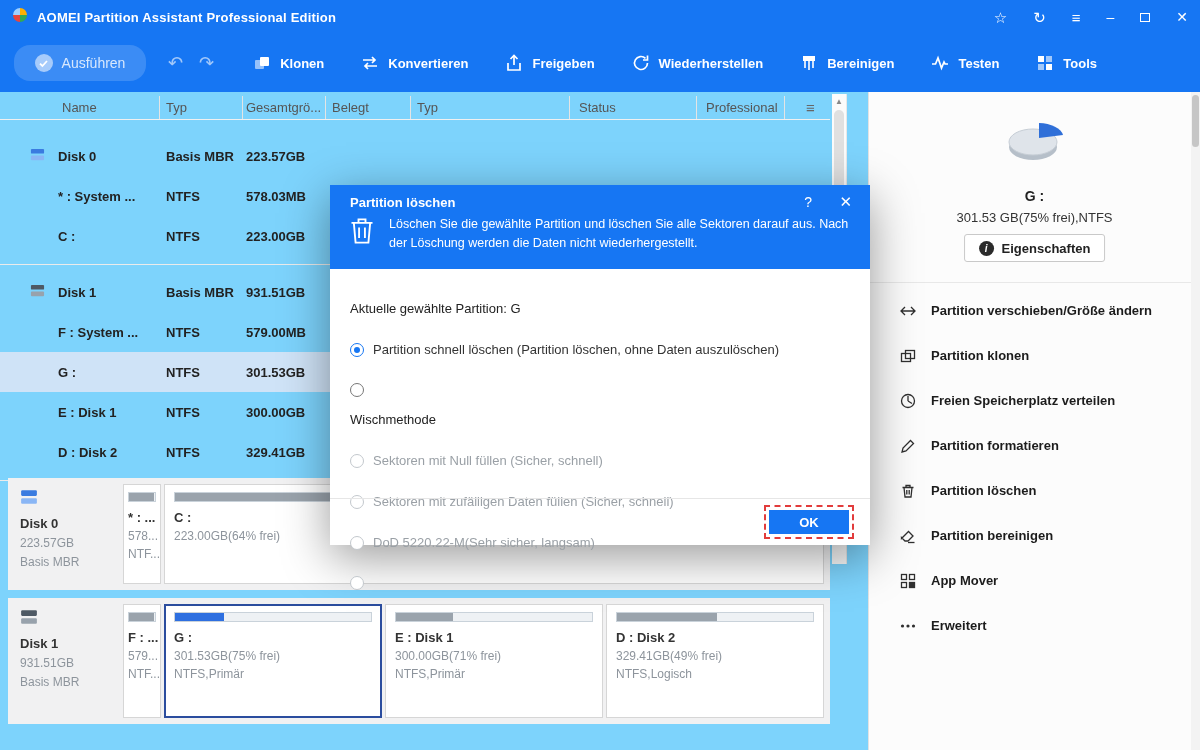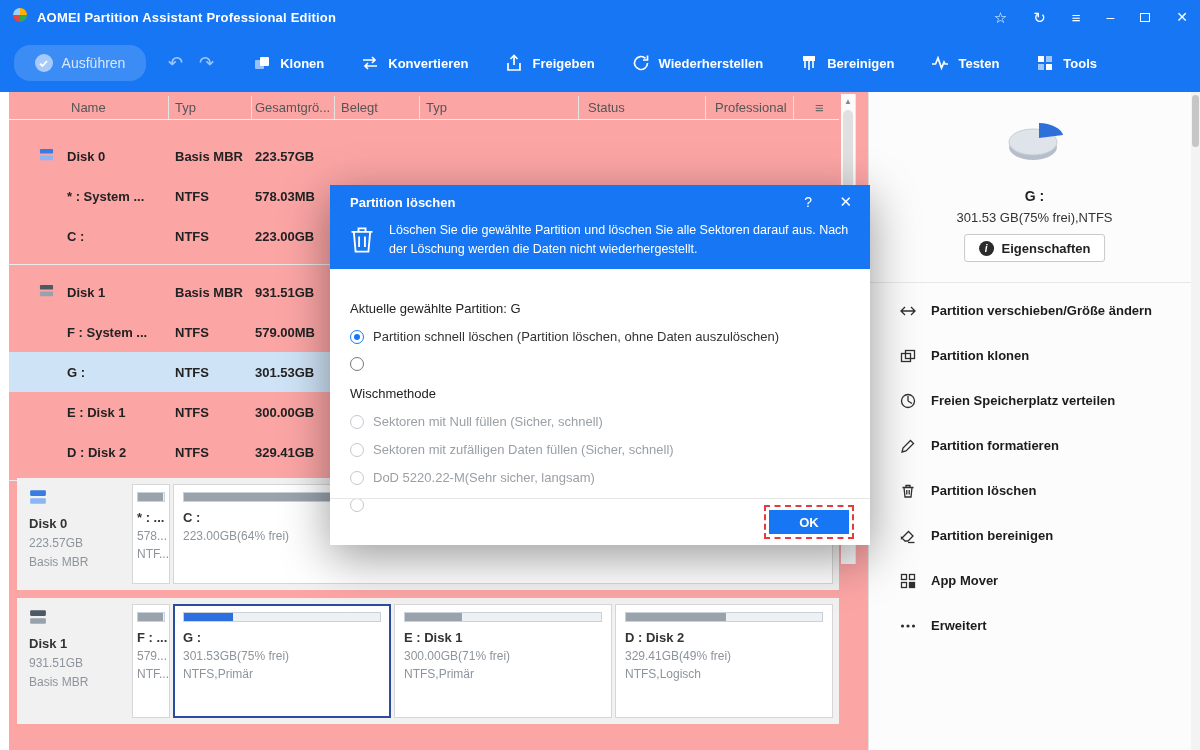--- a/index.html
+++ b/index.html
@@ -17,21 +17,21 @@
   
   .toolbar{position:absolute;top:34px;left:0;right:0;height:58px;background:#1676f3;display:flex;align-items:center;padding:0 14px;z-index:5}
   .exec-btn{width:132px;height:36px;border-radius:16px;background:rgba(255,255,255,.16);display:flex;align-items:center;justify-content:center;gap:9px;color:rgba(255,255,255,.8);font-size:14px;cursor:default}
   .exec-check{width:18px;height:18px;border-radius:50%;background:rgba(255,255,255,.55);display:flex;align-items:center;justify-content:center}
   .undo-redo{display:flex;gap:16px;margin-left:22px;color:rgba(255,255,255,.6);font-size:18px}
   .tool-items{display:flex;margin-left:38px;gap:36px}
   .tool-item{display:flex;align-items:center;gap:8px;color:#fff;font-size:13px;font-weight:bold;cursor:pointer}
   .tool-item svg{display:block}
 
   
-  .main{position:absolute;top:92px;left:9px;width:868px;bottom:0;background:#fca5a5}
+  .main{position:absolute;top:92px;left:0;width:868px;bottom:0;background:#7dd3fc}
   .grid-header{position:absolute;top:4px;left:0;width:830px;height:24px;display:flex;font-size:13px;color:#555;border-bottom:1px solid #f0f0f0}
   .gh-cell{border-right:1px solid #e4e4e4;display:flex;align-items:center;padding-left:6px;overflow:hidden;white-space:nowrap}
   .gh-name{width:160px;padding-left:62px}
   .gh-typ{width:83px}
   .gh-total{width:83px;padding-left:3px}
   .gh-belegt{width:85px}
   .gh-typ2{width:159px}
   .gh-status{width:127px;padding-left:9px}
   .gh-ausr{width:88px;padding-left:9px}
   .gh-ico{width:45px;border-right:none;justify-content:center;color:#666;font-size:15px;cursor:pointer}
@@ -79,25 +79,25 @@
   .menu-item{height:45px;display:flex;align-items:center;gap:14px;padding-left:30px;font-size:13px;font-weight:bold;color:#1c1c1c;cursor:pointer}
   .mi-icon{width:18px;height:18px;display:flex;align-items:center;justify-content:center}
   .side-thumb{position:absolute;right:1px;top:3px;width:7px;height:55px;background:#c6c6c6;border-radius:4px;cursor:pointer}
 
   
   .overlay-dialog{position:absolute;left:330px;top:185px;width:540px;height:360px;background:#fff;box-shadow:0 12px 45px rgba(0,0,0,.4);z-index:20}
   .dlg-head{background:#1676f3;height:84px;color:#fff;position:relative}
   .dlg-title{position:absolute;left:20px;top:10px;font-size:13px;font-weight:bold}
   .dlg-help{position:absolute;right:58px;top:9px;font-size:14px;cursor:pointer}
   .dlg-close{position:absolute;right:18px;top:8px;font-size:15px;cursor:pointer}
-  .dlg-info{position:absolute;left:18px;top:36px;right:16px;display:flex;gap:13px;align-items:flex-end}
+  .dlg-info{position:absolute;left:18px;top:30px;right:16px;display:flex;gap:13px;align-items:flex-start}
   .dlg-info .txt{font-size:12.5px;line-height:1.55}
   .dlg-body{padding:20px 20px 0;position:relative}
   .cur{font-size:13px;color:#222;margin-top:12px}
-  .radio-row{display:flex;align-items:center;gap:9px;margin-top:13px;font-size:13px;color:#333}
+  .radio-row{display:flex;align-items:center;gap:9px;margin-top:26px;font-size:13px;color:#333}
   .radio{width:14px;height:14px;border-radius:50%;border:1px solid #777;position:relative;flex:0 0 14px;background:#fff}
   .radio.checked{border-color:#1676f3}
   .radio.checked::after{content:"";position:absolute;inset:3px;background:#1676f3;border-radius:50%}
   .radio-row.disabled{color:#9aa0a6}
   .radio-row.disabled .radio{border-color:#c3c8cd}
   .wipe-label{margin-top:15px;font-size:13px;color:#222}
   .dlg-footer{position:absolute;left:0;right:0;bottom:0;height:47px;border-top:1px solid #e6e6e6}
   .ok-marker{position:absolute;right:16px;top:6px;border:2px dashed #e23c3c;padding:3px;background:#fff}
   .ok-btn{width:80px;height:24px;background:#1676f3;color:#fff;font-size:13px;font-weight:bold;display:flex;align-items:center;justify-content:center;cursor:pointer;border:none}
 

